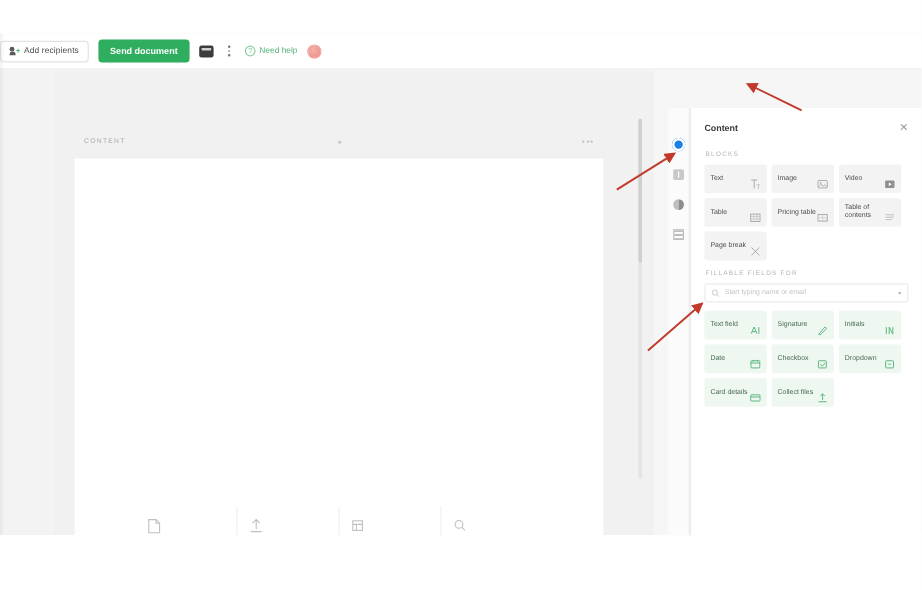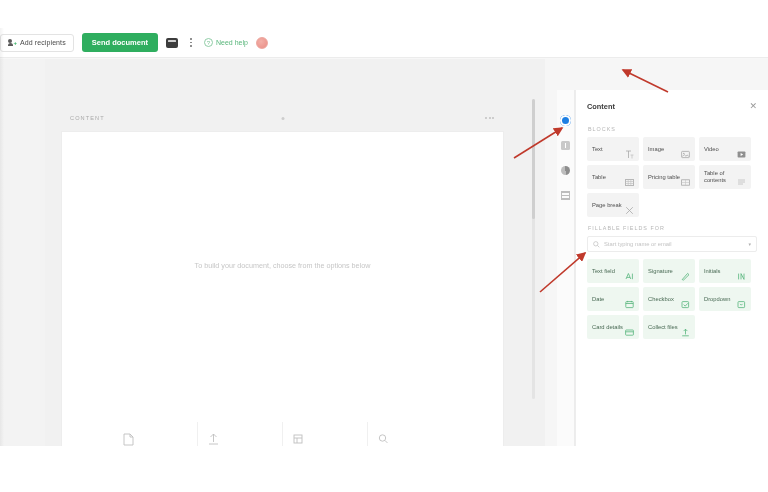--- a/index.html
+++ b/index.html
@@ -238,21 +238,20 @@
           <span class="doc-header-dot"></span>
           <span class="doc-header-dots">
               <i></i>
               <i></i>
               <i></i>
             </span>
         </div>
 
         <div class="doc-page">
           <div class="doc-empty-text">
-            <div>To build your document, choose from the options below</div>
           </div>
 
           <div class="cards-row">
             <div class="card">
               <div class="card-icon">
                 <svg width="11" height="13" viewBox="0 0 11 13">
                     <path d="M1 1h6l3 3v8H1z" fill="none" stroke="#bfbfbf" stroke-width="0.9"></path>
                     <path d="M7 1v3h3" fill="none" stroke="#bfbfbf" stroke-width="0.9"></path>
                   </svg>
               </div>

